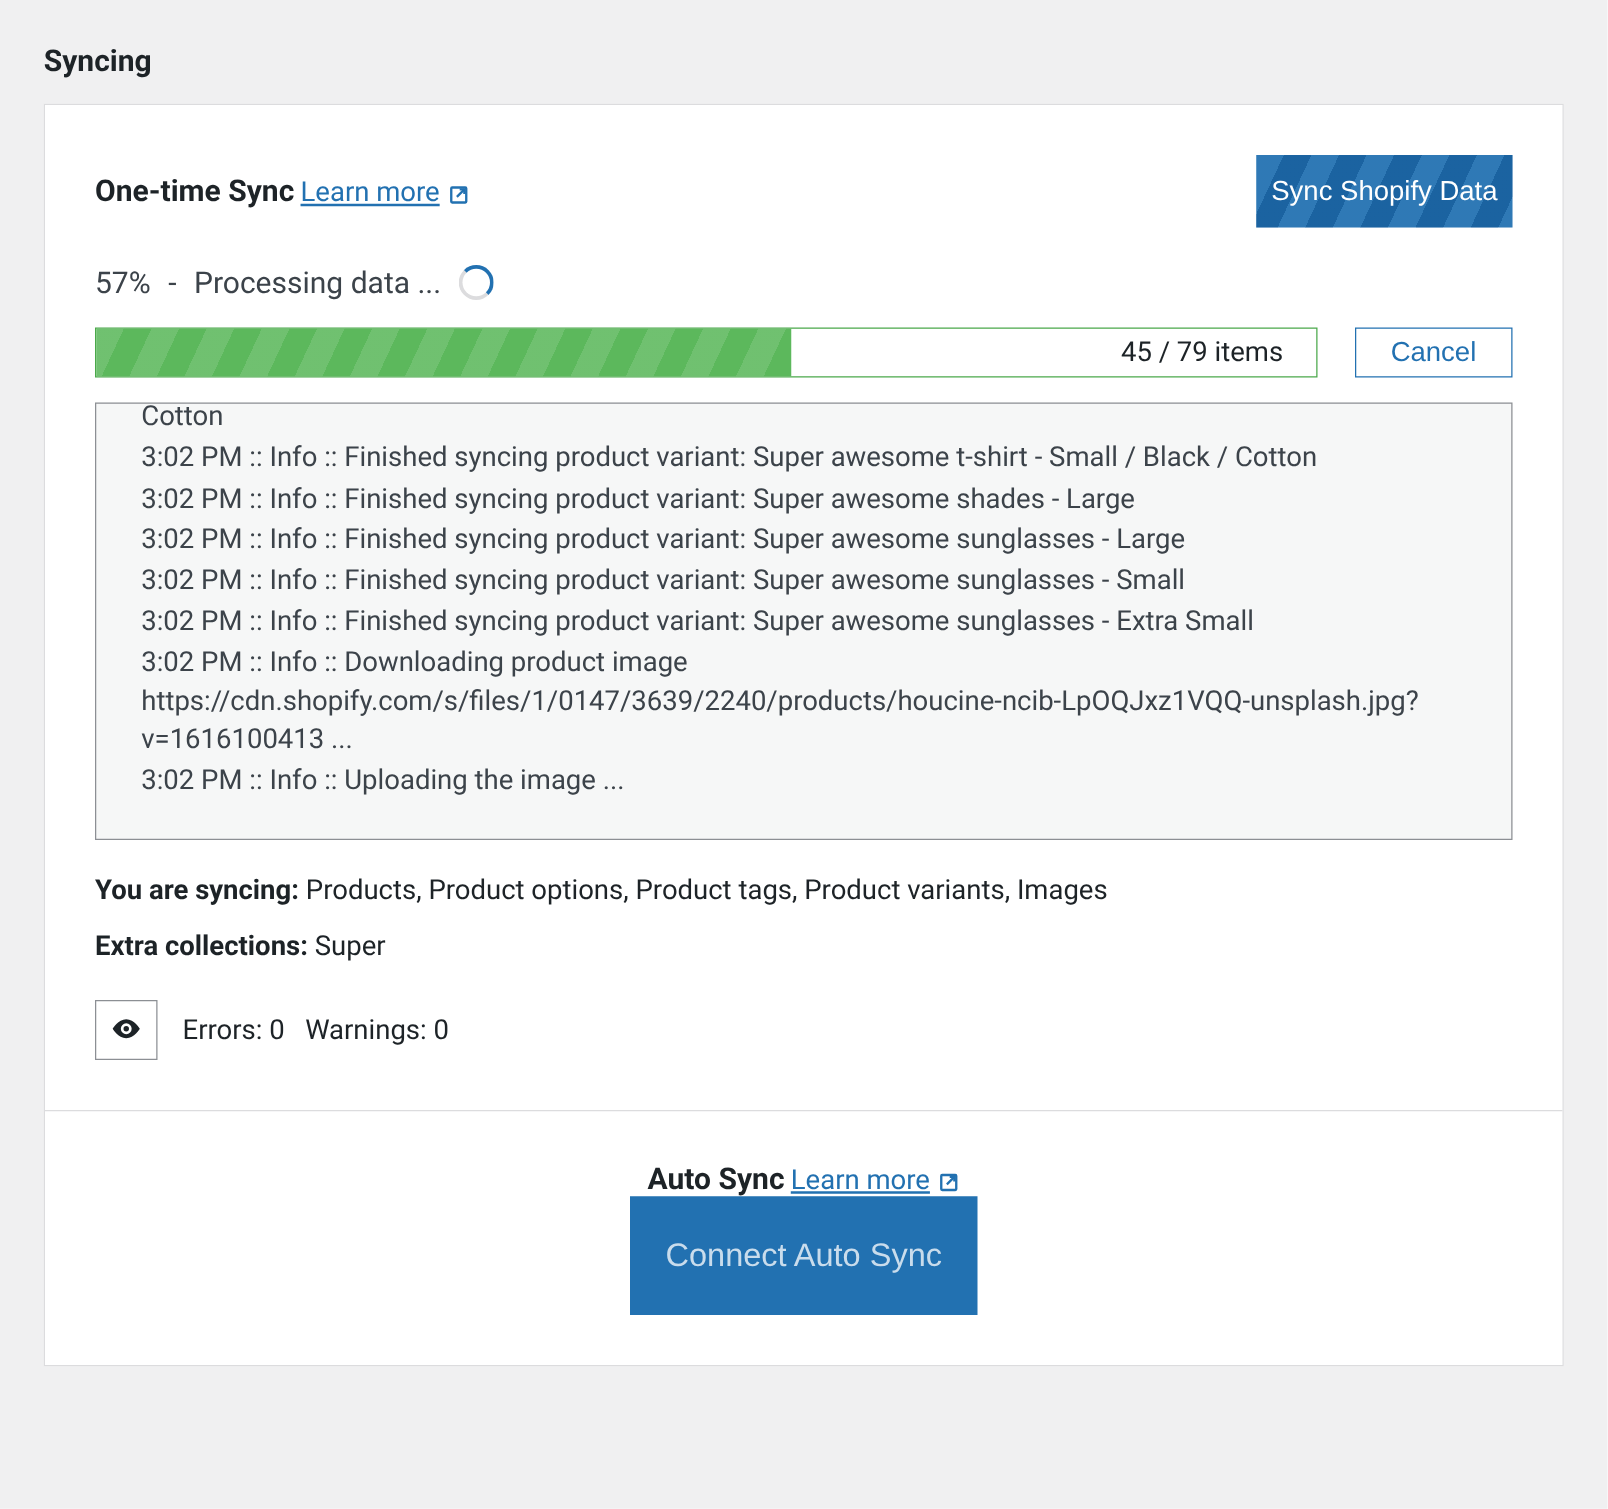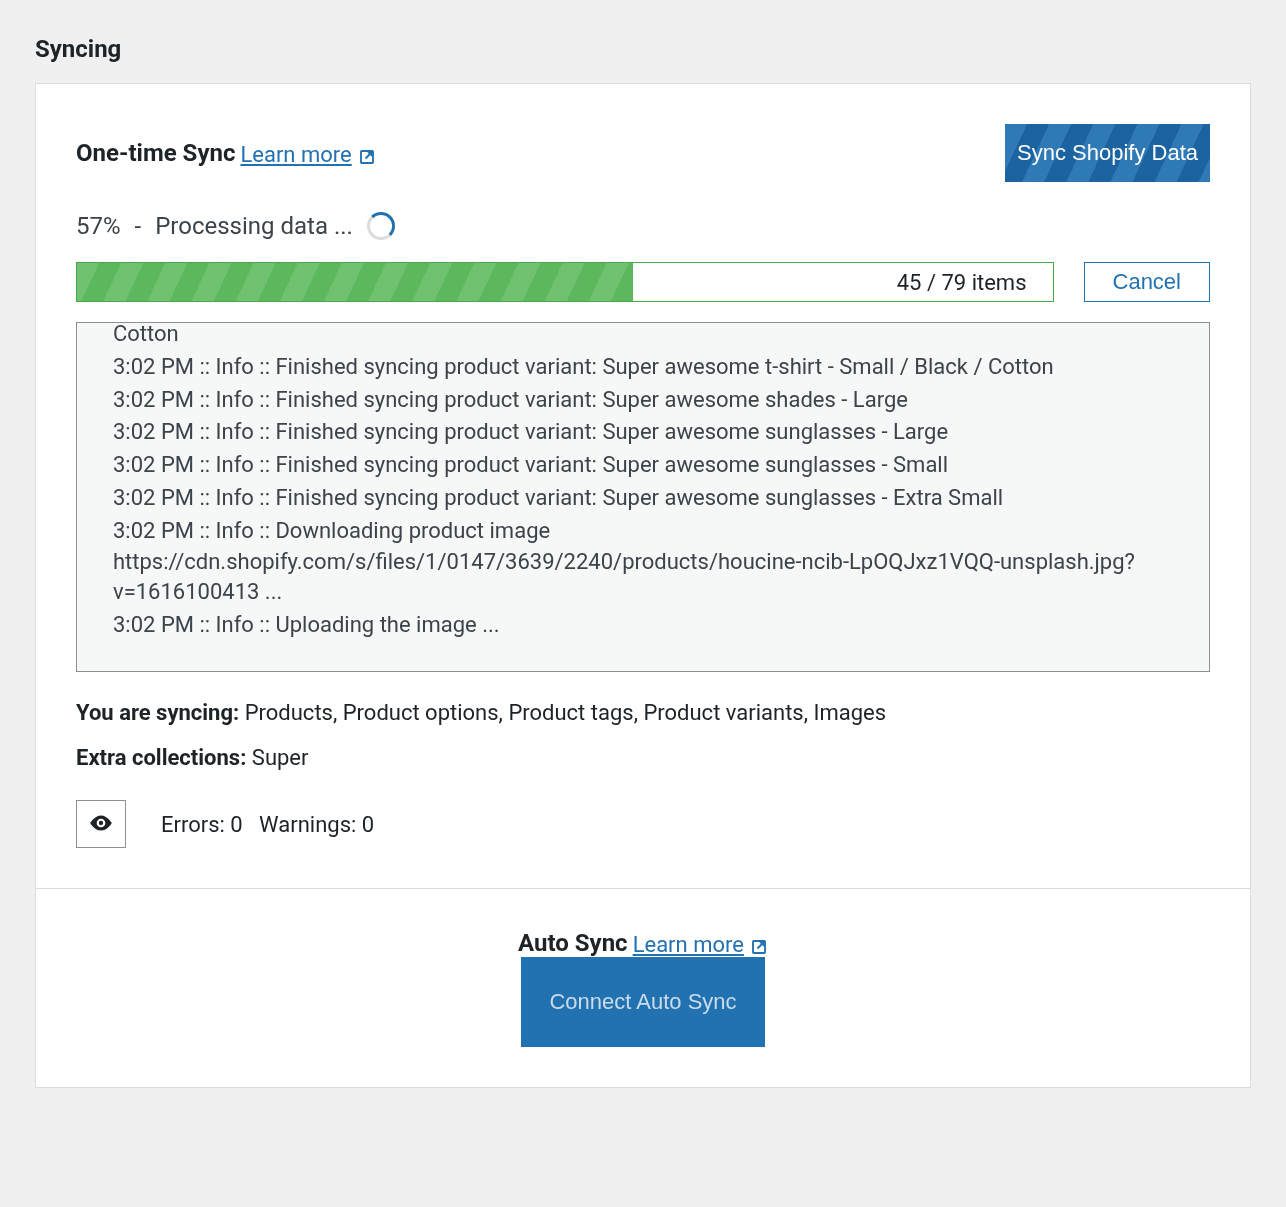--- a/index.html
+++ b/index.html
@@ -65,21 +65,21 @@
       font-size: 22px;
       font-weight: 400;
       cursor: pointer;
       background-image: repeating-linear-gradient(115deg, rgba(255,255,255,0.06) 0, rgba(255,255,255,0.06) 20px, rgba(6,57,112,0.25) 20px, rgba(6,57,112,0.25) 40px);
     }
     .btn-secondary {
       background: #2271b1;
       color: #c9dcec;
       border: none;
       padding: 32px 28px;
-      font-size: 22px;
+      font-size: 26px;
       cursor: pointer;
     }
     .status-row {
       display: flex;
       align-items: center;
       gap: 14px;
       margin-bottom: 22px;
       font-size: 24px;
       color: #3c434a;
       text-align: right;
@@ -145,21 +145,21 @@
     }
     .info-line {
       font-size: 22px;
       margin-bottom: 20px;
       color: #1d2327;
     }
     .info-line b { font-weight: 700; }
     .stats-row {
       display: flex;
       align-items: center;
-      gap: 35px;
+      gap: 20px;
       margin-top: 30px;
     }
     .eye-btn {
       width: 50px;
       height: 48px;
       border: 1px solid #8c8f94;
       background: #fff;
       display: flex;
       align-items: center;
       justify-content: center;

